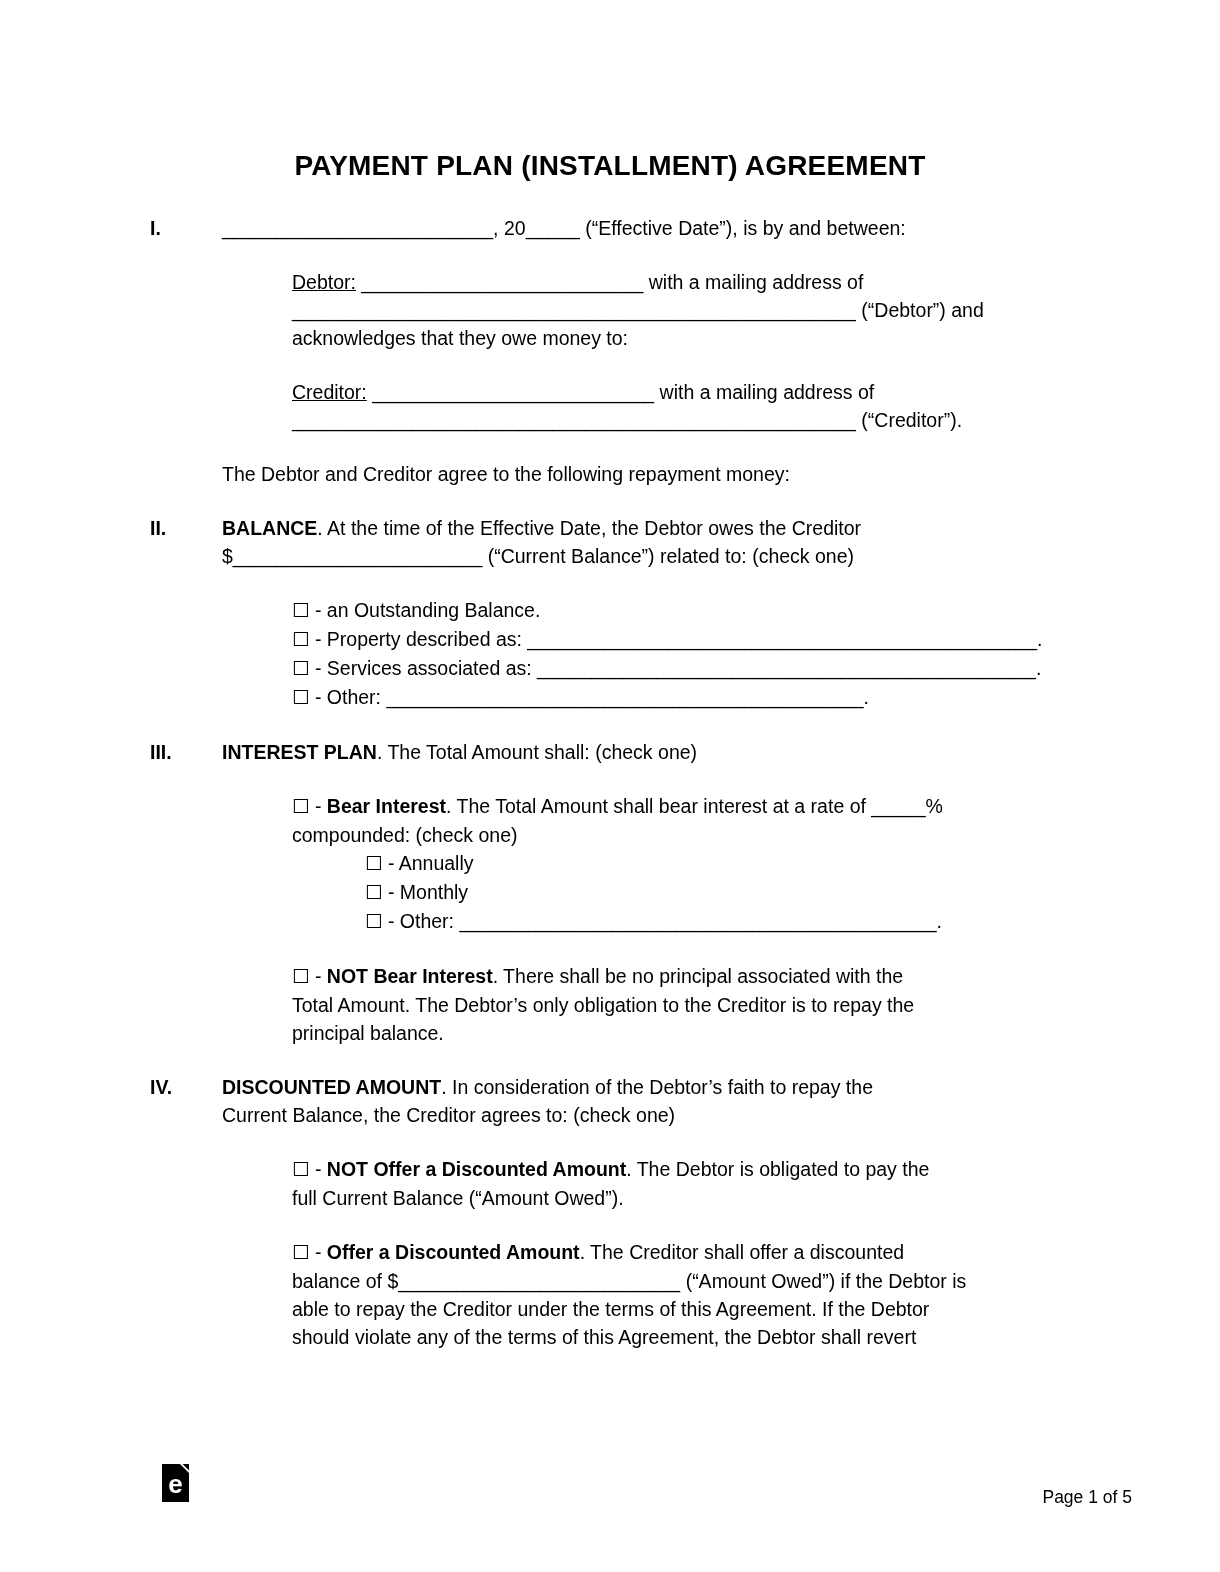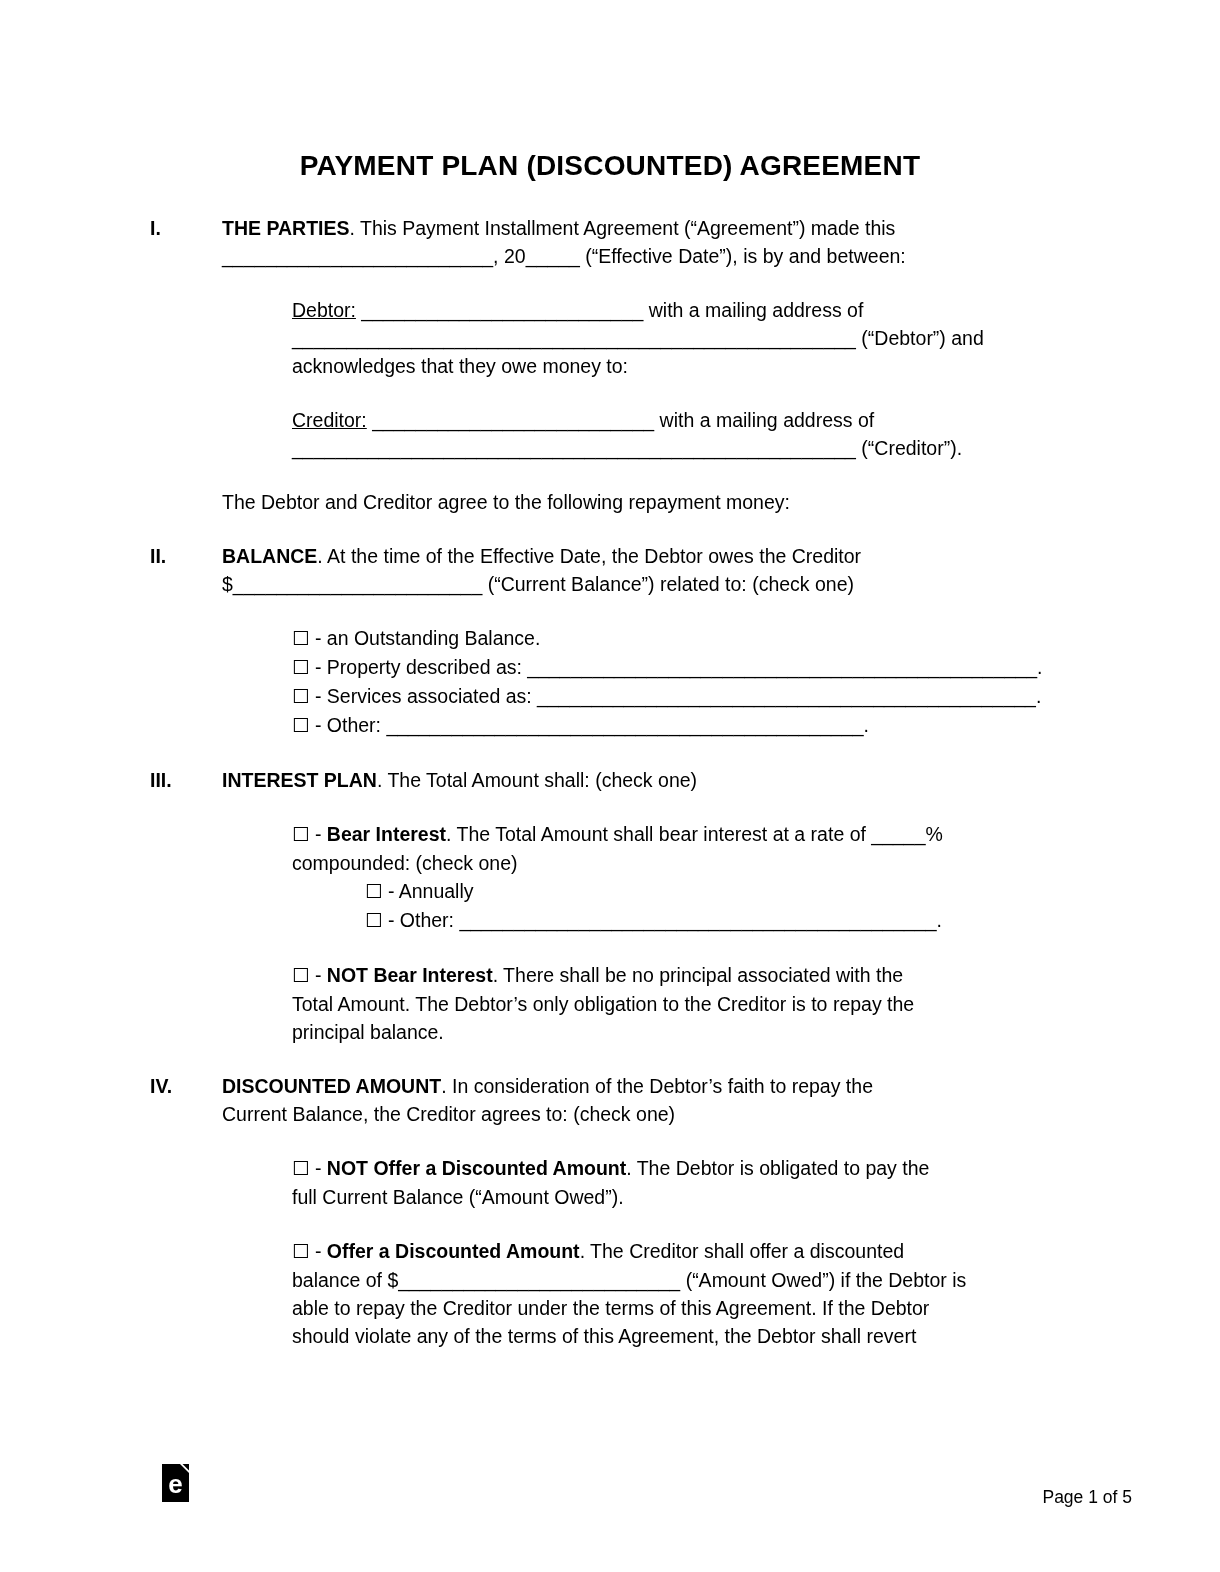--- a/index.html
+++ b/index.html
@@ -72,26 +72,25 @@
     top:1486px;right:88px;
     font-size:17.5px;
     line-height:22px;
   }
 </style>
 </head>
 <body>
 
 <div class="page">
 
-  <div class="title">PAYMENT PLAN (DISCOUNTED) AGREEMENT</div>
+  <div class="title">PAYMENT PLAN (INSTALLMENT) AGREEMENT</div>
 
   <div class="content" id="content">
       <div class="block section">
         <span class="num">I.</span>
-        <div class="line"><span class="b">THE PARTIES</span><span>. This Payment Installment Agreement (“Agreement”) made this</span></div>
         <div class="line"><span>_________________________, 20_____ (“Effective Date”), is by and between:</span></div>
       </div>
       <div class="block indent1">
         <div class="line"><span class="u">Debtor:</span><span> __________________________ with a mailing address of</span></div>
         <div class="line"><span>____________________________________________________ (“Debtor”) and</span></div>
         <div class="line"><span>acknowledges that they owe money to:</span></div>
       </div>
       <div class="block indent1">
         <div class="line"><span class="u">Creditor:</span><span> __________________________ with a mailing address of</span></div>
         <div class="line"><span>____________________________________________________ (“Creditor”).</span></div>
@@ -113,20 +112,21 @@
       <div class="block section">
         <span class="num">III.</span>
         <div class="line"><span class="b">INTEREST PLAN</span><span>. The Total Amount shall: (check one)</span></div>
       </div>
       <div class="block indent1 tight">
         <div class="line"><span class="chk">☐</span><span> - </span><span class="b">Bear Interest</span><span>. The Total Amount shall bear interest at a rate of _____%</span></div>
         <div class="line"><span>compounded: (check one)</span></div>
       </div>
       <div class="block indent2">
         <div class="line"><span class="chk">☐</span><span> - Annually</span></div>
+        <div class="line"><span class="chk">☐</span><span> - Monthly</span></div>
         <div class="line"><span class="chk">☐</span><span> - Other: ____________________________________________.</span></div>
       </div>
       <div class="block indent1">
         <div class="line"><span class="chk">☐</span><span> - </span><span class="b">NOT Bear Interest</span><span>. There shall be no principal associated with the</span></div>
         <div class="line"><span>Total Amount. The Debtor’s only obligation to the Creditor is to repay the</span></div>
         <div class="line"><span>principal balance.</span></div>
       </div>
       <div class="block section">
         <span class="num">IV.</span>
         <div class="line"><span class="b">DISCOUNTED AMOUNT</span><span>. In consideration of the Debtor’s faith to repay the</span></div>

